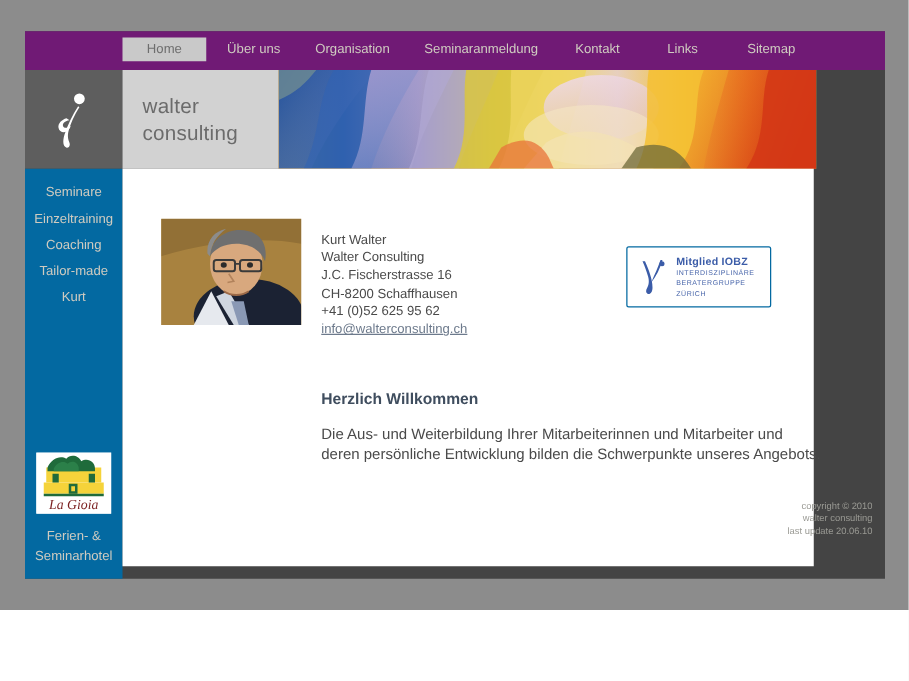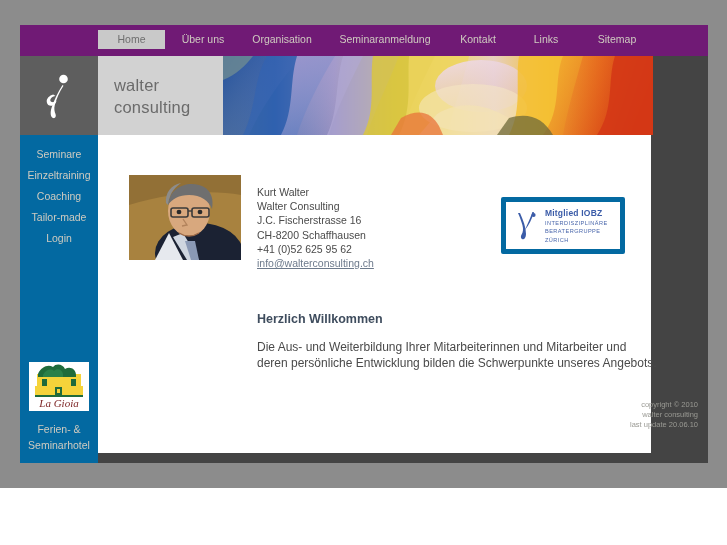--- a/index.html
+++ b/index.html
@@ -187,21 +187,21 @@
     text-decoration: underline;
   }
 
   
   #iobz {
     position: absolute;
     left: 403px; top: 62px;
     width: 114px;
     height: 47px;
     background: #ffffff;
-    border: 5px solid #0369a1;
+    border: 1px solid #0369a1;
     border-radius: 2px;
   }
   #iobz-glyph {
     position: absolute;
     left: 8px; top: 8px;
     width: 26px;
     height: 32px;
   }
   #iobz-text {
     position: absolute;
@@ -343,21 +343,21 @@
           <path d="M0 0 L30 0 C22 10, 14 18, 0 24 Z" fill="#6e8b92" opacity="0.8"></path>
         </svg>
       </div>
     </div>
 
     <div id="sidebar">
       <div class="side-item" style="top:13px;">Seminare</div>
       <div class="side-item" style="top:34px;">Einzeltraining</div>
       <div class="side-item" style="top:55px;">Coaching</div>
       <div class="side-item" style="top:76px;">Tailor-made</div>
-      <div class="side-item" style="top:97px;">Login</div>
+      <div class="side-item" style="top:97px;">Kurt</div>
 
       <div id="lagioia-card">
         <svg viewBox="0 0 60 49">
           <rect x="0" y="0" width="60" height="49" fill="#ffffff"></rect>
           <path d="M8 24 L8 12 L20 12 L20 8 L38 8 L38 12 L52 12 L52 24 Z" fill="#f5d33a"></path>
           <path d="M6 24 L54 24 L54 33 L6 33 Z" fill="#f5d33a"></path>
           <path d="M9 12 C12 5, 19 2, 24 5 C27 1, 34 2, 36 7 C41 4, 47 7, 47 13 L47 15 L9 15 Z" fill="#1f6b3b"></path>
           <path d="M14 13 C16 8, 22 6, 25 9 C28 6, 33 7, 34 12 L34 15 L14 15 Z" fill="#2b8049"></path>
           <rect x="13" y="17" width="5" height="7" fill="#1f6b3b"></rect>
           <rect x="42" y="17" width="5" height="7" fill="#1f6b3b"></rect>

